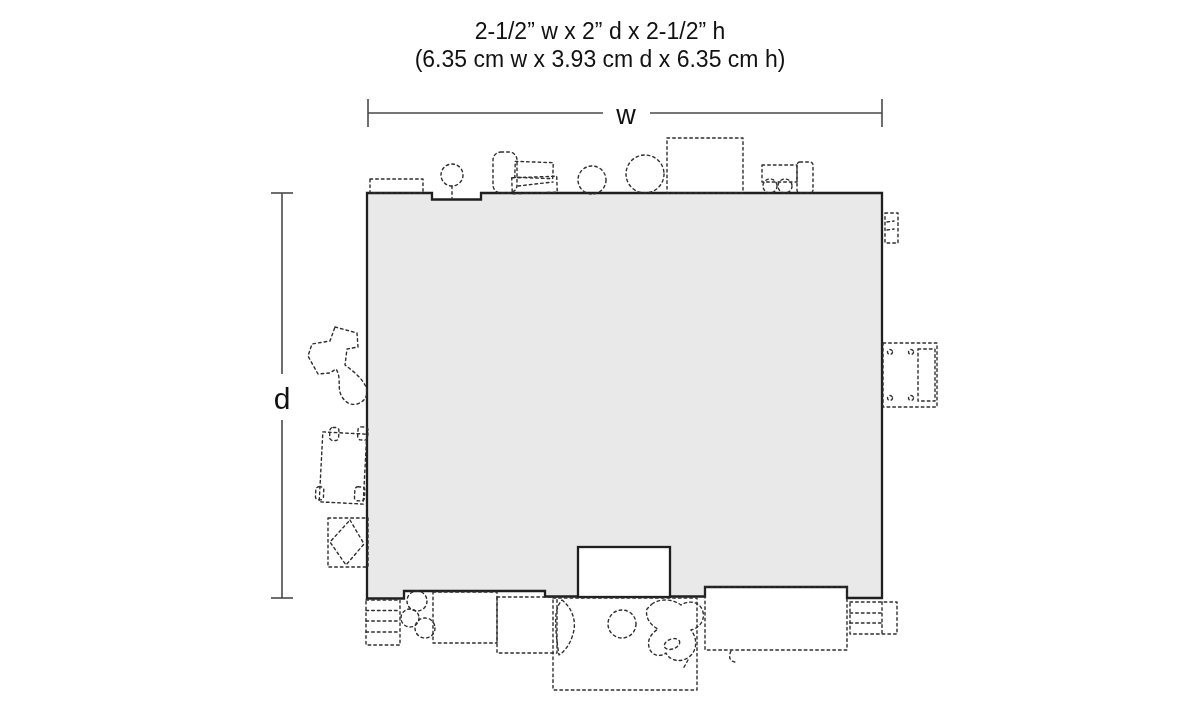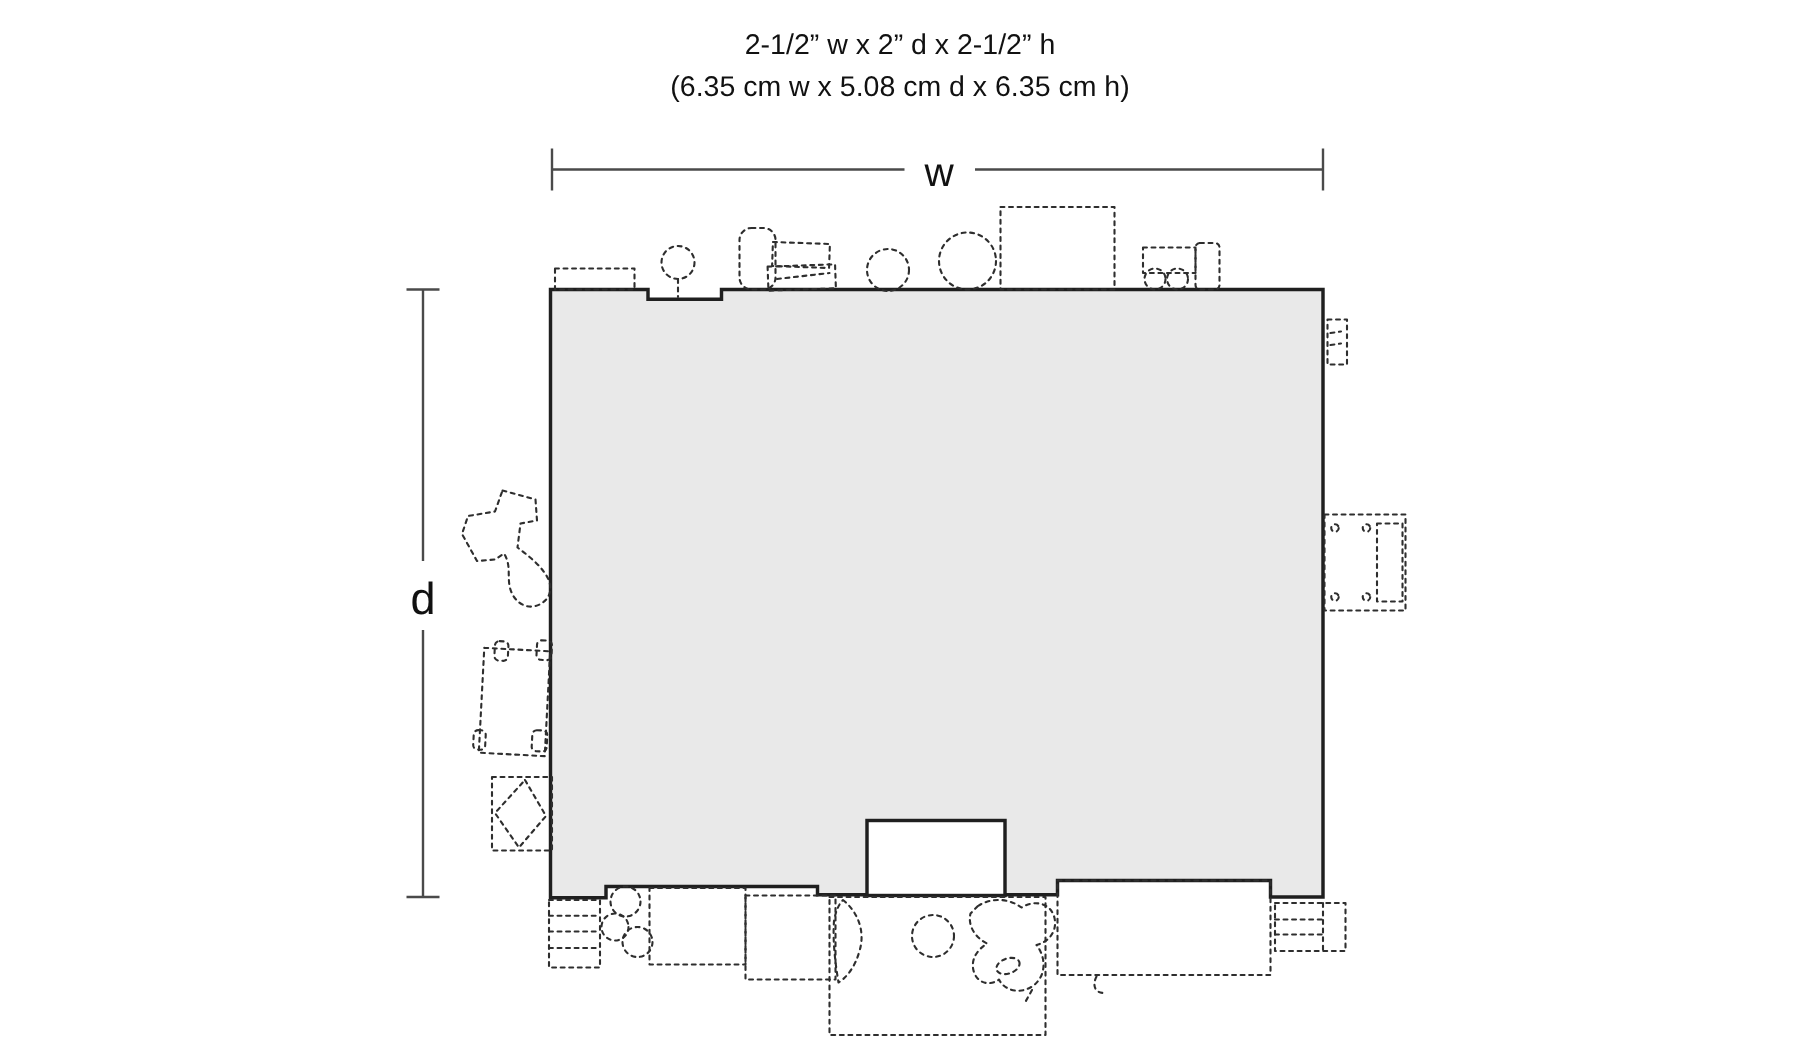--- a/index.html
+++ b/index.html
@@ -17,21 +17,21 @@
     height: 709px;
     background: #ffffff;
   }
   .title-block {
     position: absolute;
     top: 17px;
     left: 0;
     width: 1200px;
     text-align: center;
     color: #111111;
-    font-size: 19px;
+    font-size: 23px;
     line-height: 28px;
     letter-spacing: 0px;
   }
   svg.diagram {
     position: absolute;
     top: 0;
     left: 0;
   }
   .dim {
     stroke: #4a4a4a;
@@ -56,21 +56,21 @@
     stroke-linejoin: round;
   }
 </style>
 </head>
 <body>
 
 <div class="stage">
 
   <div class="title-block">
     <div>2-1/2” w x 2” d x 2-1/2” h</div>
-    <div>(6.35 cm w x 5.08 cm d x 6.35 cm h)</div>
+    <div>(6.35 cm w x 3.93 cm d x 6.35 cm h)</div>
   </div>
 
   <svg class="diagram" width="1200" height="709" viewBox="0 0 1200 709">
 
     <g>
       <line class="dim" x1="368" y1="113" x2="603" y2="113"></line>
       <line class="dim" x1="650" y1="113" x2="882" y2="113"></line>
       <line class="dim" x1="368" y1="99" x2="368" y2="127"></line>
       <line class="dim" x1="882" y1="99" x2="882" y2="127"></line>
       <text class="dim-label" x="626" y="124" font-size="27" text-anchor="middle">w</text>

